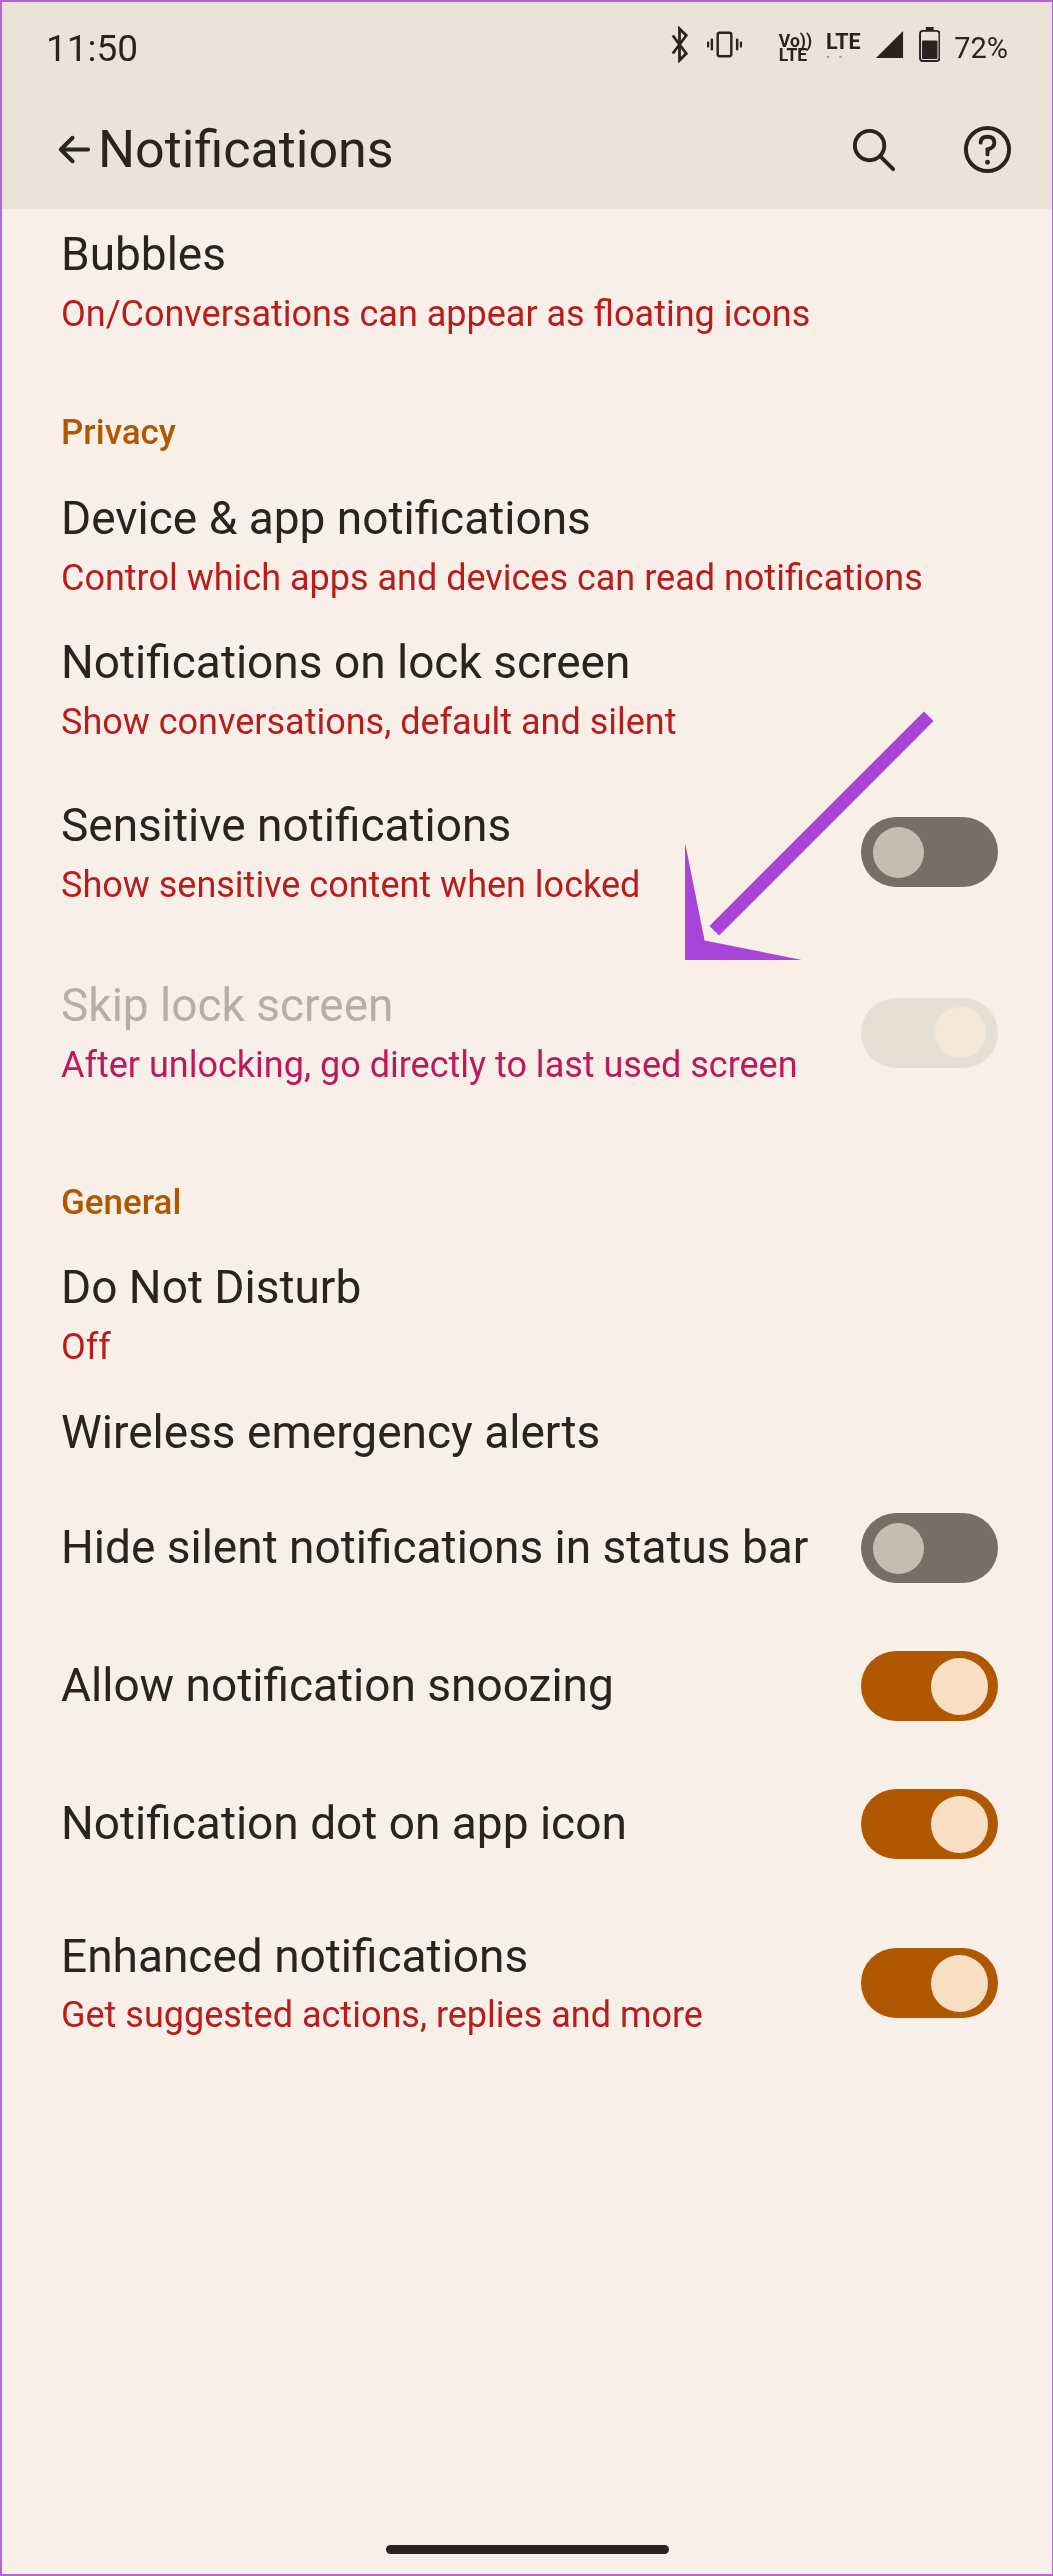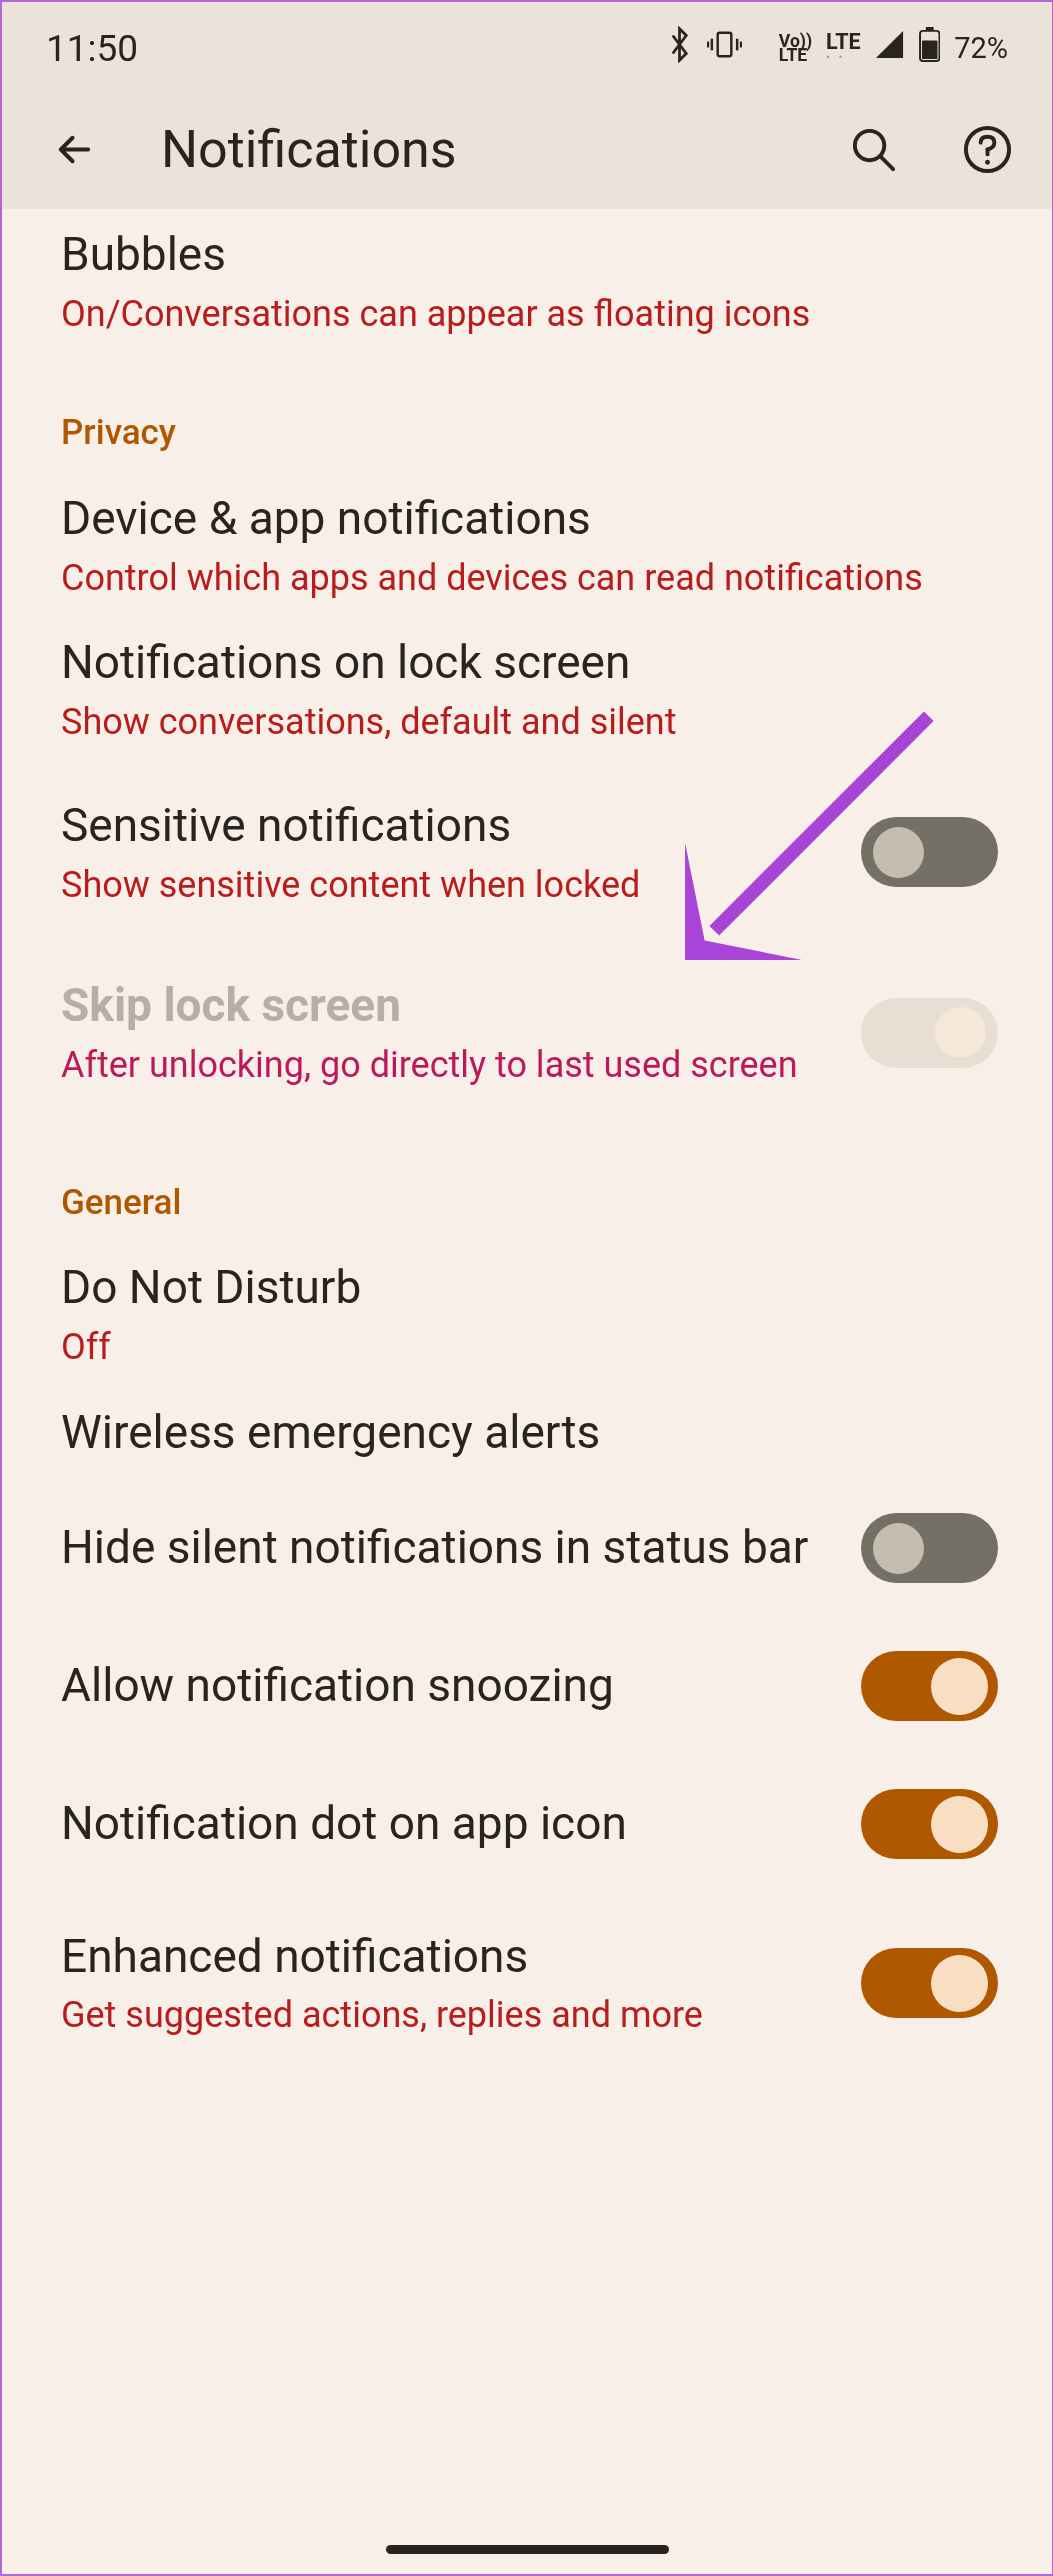--- a/index.html
+++ b/index.html
@@ -55,21 +55,20 @@
     
     .battery-text {
       font-size: 35px;
       color: #2a2421;
     }
     
     .app-bar {
       display: flex;
       align-items: center;
       padding: 29px 39px 29px 49px;
-      gap: 63px;
       background: #ebe2d9;
     }
     
     .back-arrow {
       width: 47px;
       height: 47px;
     }
     
     .app-title {
       font-size: 52px;
@@ -175,21 +174,20 @@
       background: #f8dec2;
     }
     
     .toggle.disabled .toggle-thumb {
       right: 11.7px;
       background: #f5e8d8;
     }
     
     .disabled-item .setting-title {
       color: #b8aea3;
-      font-weight: bold;
     }
     
     .disabled-item .setting-desc {
       color: #be185d;
     }
     
     .annotation-arrow {
       position: absolute;
       top: 478px;
       left: 683px;

